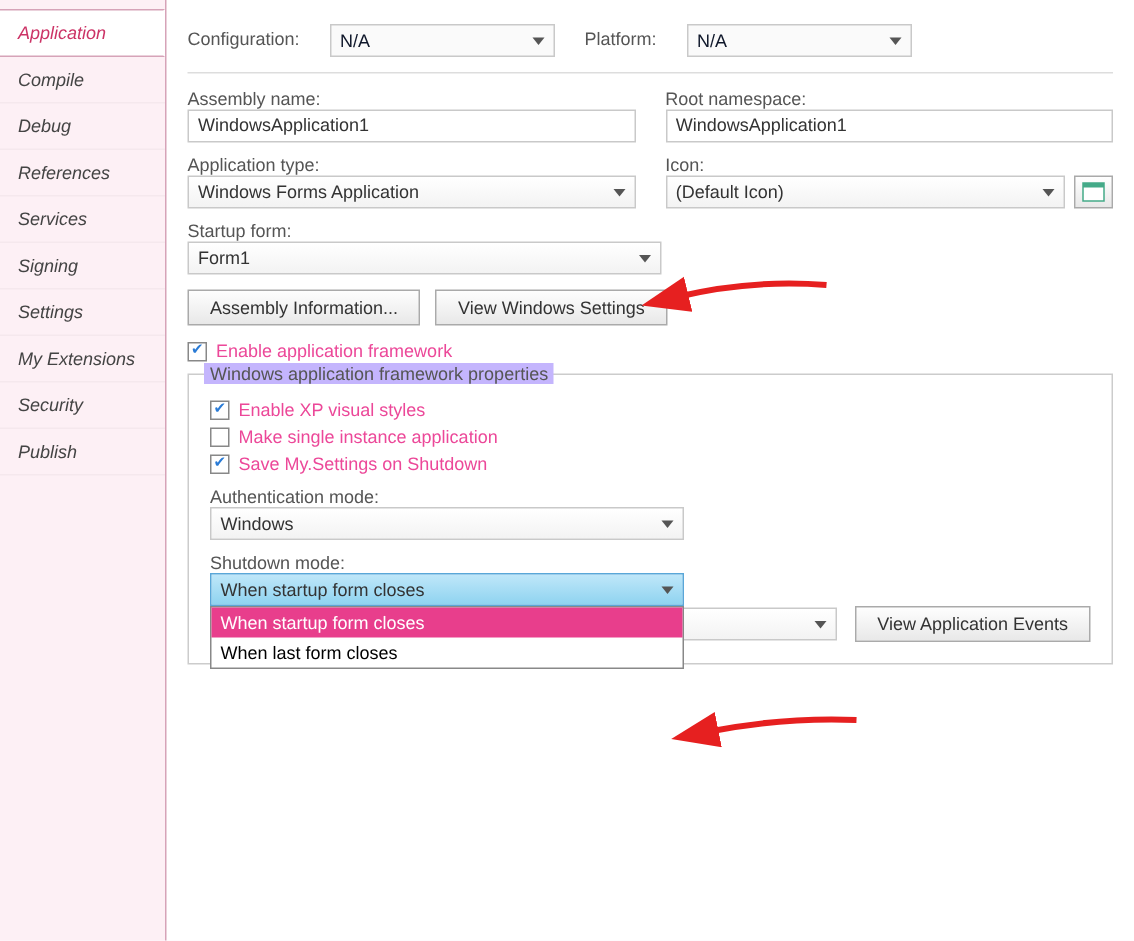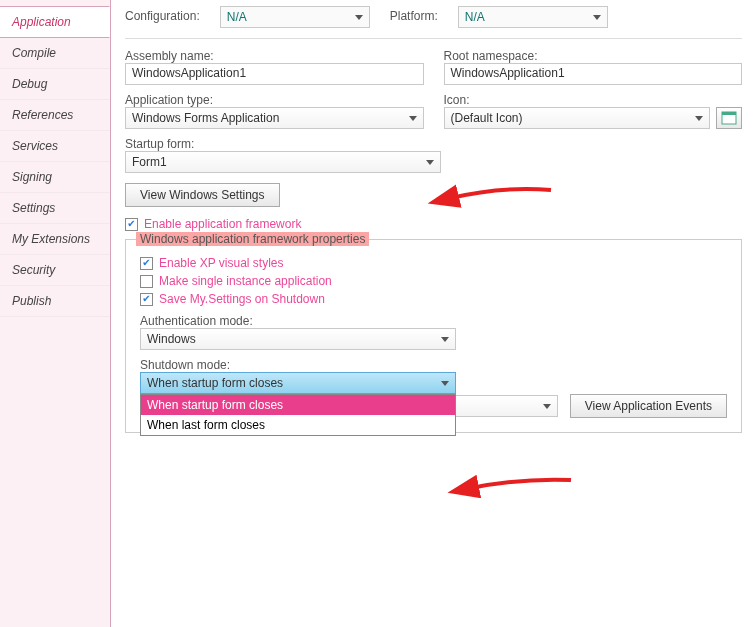--- a/index.html
+++ b/index.html
@@ -1,37 +1,37 @@
 <!DOCTYPE html>
 <html><head>
 <meta charset="utf-8">
 <style>
   * { box-sizing: border-box; font-family: "Segoe UI", Tahoma, sans-serif; font-size: 12px; }
   body { margin: 0; background: #fdf0f5; width: 756px; height: 627px; overflow: hidden; position: relative; }
   .container { display: flex; height: 100%; }
   .sidebar { width: 110px; background: #fdf0f5; padding-top: 6px; position: relative; }
   .sidebar-item { padding: 8px 12px; color: #444; cursor: default; border-bottom: 1px solid rgba(0,0,0,0.03); font-style: italic; }
   .sidebar-item.active { background: #ffffff; border-top: 1px solid #d6a3b8; border-bottom: 1px solid #d6a3b8; border-right: 1px solid #fff; position: relative; color: #cc3366; }
-  .main { flex: 1; background: #ffffff; padding: 6px 14px; border-left: 1px solid #d6a3b8; position: relative; }
+  .main { flex: 1; background: #ffffff; padding: 16px 14px; border-left: 1px solid #d6a3b8; position: relative; }
   .row { display: flex; gap: 20px; margin-bottom: 8px; align-items: center; }
   .label { color: #555; margin-bottom: 2px; }
   .select, .textbox {
     border: 1px solid #c9c9c9; background: linear-gradient(#fff,#f3f3f3);
     height: 22px; padding: 2px 6px; color: #333; position:relative;
   }
-  .select.disabled, .textbox.disabled { color:#0f766e; background:#fafafa; }
+  .select.disabled, .textbox.disabled { color:#0f172a; background:#fafafa; }
   .select { display:flex; align-items:center; justify-content:space-between; }
   .caret { width:0;height:0;border-left:4px solid transparent;border-right:4px solid transparent;border-top:5px solid #555; }
   .textbox { background:#fff; }
   .button { border:1px solid #aaa; background:linear-gradient(#fefefe,#e8e8e8); padding:4px 14px; color:#333; }
   .checkbox-row { display:flex; align-items:center; gap:6px; margin:4px 0; color:#ec4899; }
   .cb { width:13px;height:13px;border:1px solid #888;background:#fff;display:inline-flex;align-items:center;justify-content:center; }
   .cb.checked::after { content:"✔"; font-size:10px; color:#2a7bd6; line-height:1; }
   .fieldset { border:1px solid #ccc; padding:12px 14px 14px; margin-top:8px; position:relative; }
-  .fieldset-title { position:absolute; top:-8px; left:10px; background:#fca5a5; padding:0 4px; color:#555; }
+  .fieldset-title { position:absolute; top:-8px; left:10px; background:#c4b5fd; padding:0 4px; color:#555; }
   .wide-select { width: 316px; }
   .icon-btn { width:26px;height:22px;border:1px solid #aaa;background:linear-gradient(#fff,#e8e8e8);display:inline-flex;align-items:center;justify-content:center;margin-left:6px; }
   .dropdown-open { position:relative; }
   .dropdown-sel { background: linear-gradient(#bfe7f9,#8fd3f0); border:1px solid #5aa7d8; }
   .dropdown-list { position:absolute; top:22px; left:0; right:0; background:#fff; border:1px solid #888; z-index:5; }
   .dropdown-list div { padding:3px 6px; }
   .dropdown-list .hl { background:#e83e8c; color:#fff; }
   .arrow { position:absolute; pointer-events:none; }
   .arrow svg { overflow:visible; }
   .btn-row { display:flex; gap:10px; margin:10px 0; }
@@ -109,20 +109,21 @@
 
     <div style="margin-top:6px;">
       <span class="label">Startup form:</span>
       <div class="select wide-select">
         <span>Form1</span>
           <span class="caret"></span>
       </div>
     </div>
 
     <div class="btn-row">
+      <button class="button"><span>Assembly Information...</span></button>
       <button class="button"><span>View Windows Settings</span></button>
     </div>
 
     <div class="checkbox-row">
       <span class="cb checked"></span>
       <span>Enable application framework</span>
     </div>
 
     <div class="fieldset">
       <span class="fieldset-title">Windows application framework properties</span>

